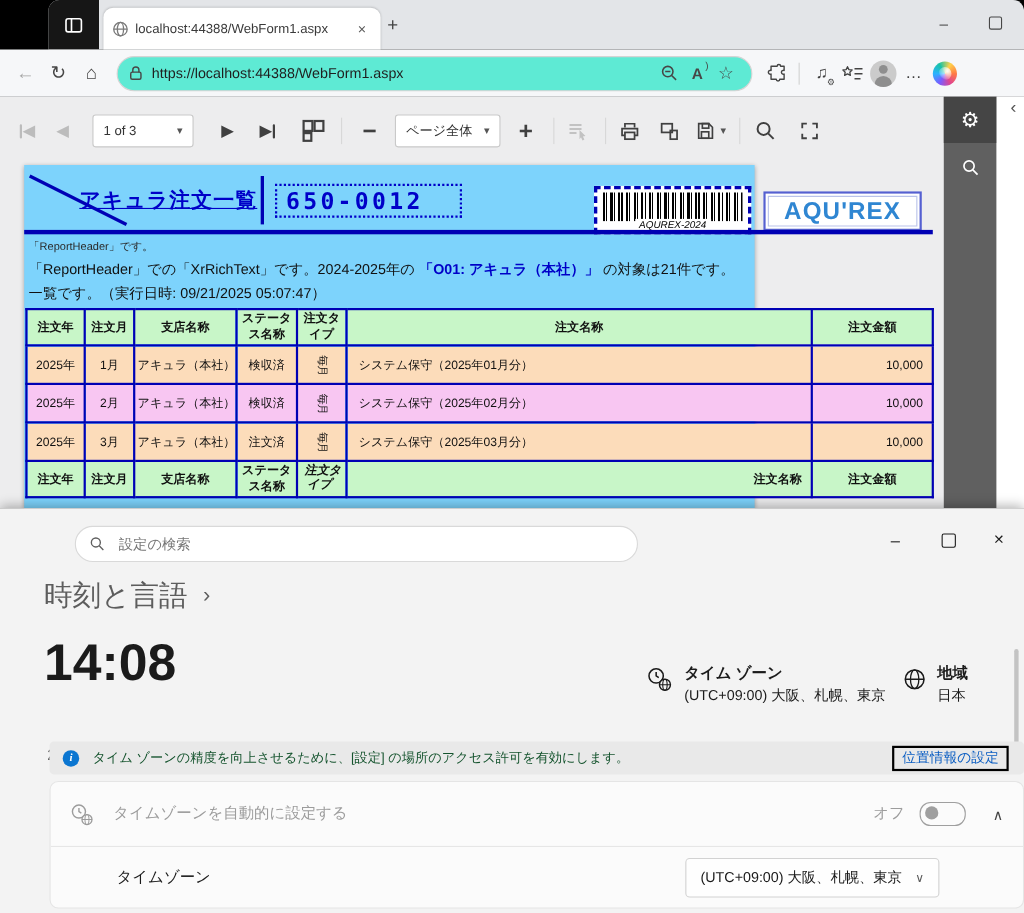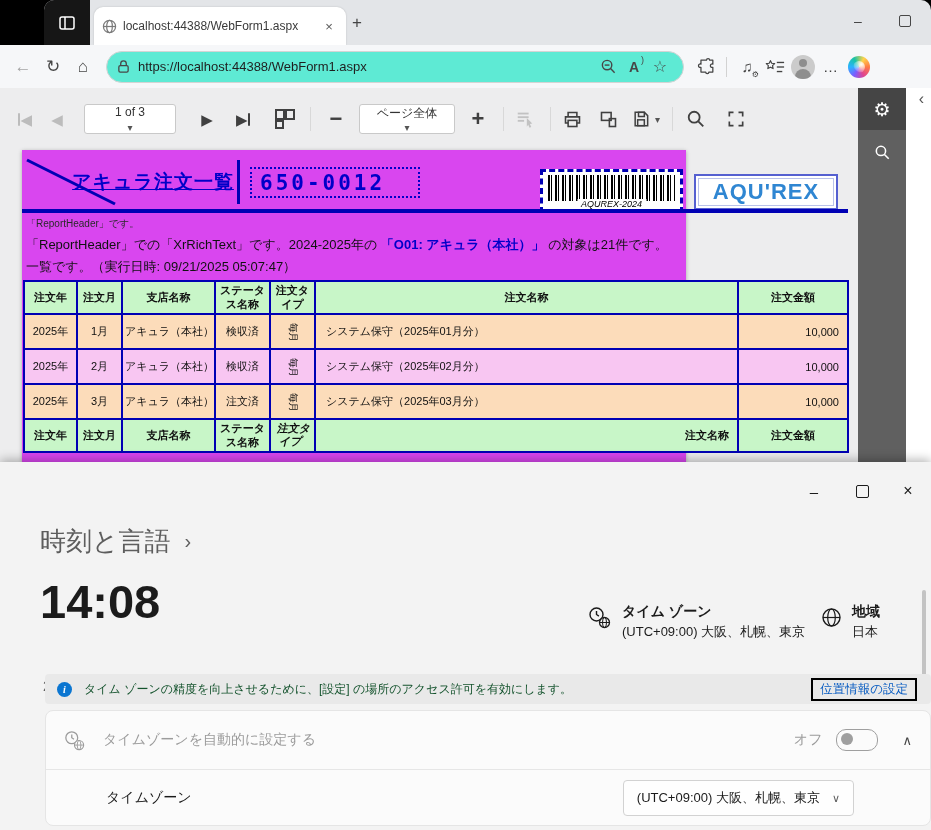--- a/index.html
+++ b/index.html
@@ -41,41 +41,41 @@
   .copilot::after{content:"";position:absolute;left:5px;top:5px;width:12px;height:12px;border-radius:50%;
            background:radial-gradient(circle at 70% 30%,rgba(255,255,255,.95),rgba(255,255,255,.25) 60%,transparent 70%);}
   
   .content{position:absolute;top:88px;left:0;right:0;height:374px;background:#ededee;}
   .vtoolbar{position:absolute;left:12px;top:12px;height:38px;display:flex;align-items:center;color:#404040;}
   .vbtn{display:flex;align-items:center;justify-content:center;height:30px;min-width:26px;}
   .dis{color:#bcbcbc;}
   .tri{font-size:15px;line-height:1;}
   .bar{width:2.5px;height:13px;background:currentColor;border-radius:1px;}
   .pagebox{margin-left:14px;width:92px;height:30px;background:#fff;border:1px solid #c9c9c9;border-radius:3px;
-           display:flex;align-items:center;justify-content:space-between;padding:0 9px;box-sizing:border-box;flex-direction:column;}
+           display:flex;align-items:center;justify-content:space-between;padding:0 9px;box-sizing:border-box;}
   .pagebox .val{font-size:12px;color:#333;}
   .caret{font-size:10px;color:#555;}
   .ml6{margin-left:6px;} .ml8{margin-left:8px;} .ml10{margin-left:10px;} .ml12{margin-left:12px;}
   .ml14{margin-left:14px;} .ml16{margin-left:16px;} .ml18{margin-left:18px;}
   .vsep{width:1px;height:24px;background:#d8d8d8;margin-left:12px;}
   .minus-g,.plus-g{font-size:22px;font-weight:bold;color:#404040;}
   .mp-ic{position:relative;width:20px;height:20px;}
   .mp-ic i{position:absolute;border:2px solid #404040;background:transparent;}
   .mp-ic .a{left:0;top:0;width:6px;height:7px;}
   .mp-ic .b{left:10px;top:0;width:6px;height:7px;}
   .mp-ic .c{left:0;top:11px;width:5px;height:5px;}
   .export-wrap{display:flex;align-items:center;gap:4px;}
   .rpanel{position:absolute;right:25px;top:0;width:48px;height:374px;background:#606060;}
   .gear-btn{width:48px;height:42px;background:#454545;display:flex;align-items:center;justify-content:center;
             color:#fff;font-size:19px;}
   .rp-search{margin-top:14px;display:flex;justify-content:center;}
   .rstrip{position:absolute;right:0;top:0;width:25px;height:374px;background:#fff;}
   .collapse{position:absolute;right:7px;top:2px;font-size:16px;color:#555;}
   
-  .page{position:absolute;left:22px;top:62px;width:664px;height:312px;background:#d946ef;box-shadow:0 1px 4px rgba(0,0,0,.3);}
+  .page{position:absolute;left:22px;top:62px;width:664px;height:312px;background:#7dd3fc;box-shadow:0 1px 4px rgba(0,0,0,.3);}
   .rep-title{position:absolute;left:42px;top:19px;width:178px;text-align:center;font-size:19px;font-weight:bold;
              color:#0000c8;text-decoration:underline;letter-spacing:1px;}
   .rep-vline{position:absolute;left:215px;top:10px;width:3px;height:44px;background:#0000b4;}
   .postal{position:absolute;left:228px;top:17px;width:158px;height:27px;border:2px dotted #0000c8;
           font-family:"DejaVu Sans Mono",monospace;font-weight:bold;font-size:21px;letter-spacing:3px;color:#0000c8;
           display:flex;align-items:center;padding-left:8px;}
   .barcode{position:absolute;left:518px;top:19px;width:137px;height:38px;border:3px dashed #0000b4;background:#fff;}
   .bc-bars{position:absolute;left:5px;right:5px;top:3px;height:26px;
            background:repeating-linear-gradient(90deg,#000 0 2px,#fff 2px 3px,#000 3px 4px,#fff 4px 7px,#000 7px 9px,#fff 9px 10px,#000 10px 11px,#fff 11px 14px);}
   .bc-label{position:absolute;left:50%;bottom:1px;transform:translateX(-50%);background:#fff;padding:0 4px;
@@ -394,20 +394,27 @@
           <td class="hdr wrap"><span class="skew">注文タイプ</span></td>
           <td class="hdr th-right">注文名称</td>
           <td class="hdr">注文金額</td>
         </tr>
       </tbody>
         </table>
     </div>
   </div>
 
   <div class="settings">
+    <div class="s-search">
+      <svg width="15" height="15" viewBox="0 0 22 22">
+        <circle cx="9" cy="9" r="6" fill="none" stroke="#5f5f5f" stroke-width="1.8"></circle>
+        <line x1="13.5" y1="13.5" x2="19" y2="19" stroke="#5f5f5f" stroke-width="1.8"></line>
+      </svg>
+      <input type="text" placeholder="設定の検索" style="">
+    </div>
     <div class="s-wc s-min">–</div>
     <div class="s-wc s-max">
         <span class="s-box"></span>
       </div>
     <div class="s-wc s-close">×</div>
 
     <div class="crumb">
       <span class="parent">時刻と言語</span>
       <span class="sep">›</span>
     </div>

